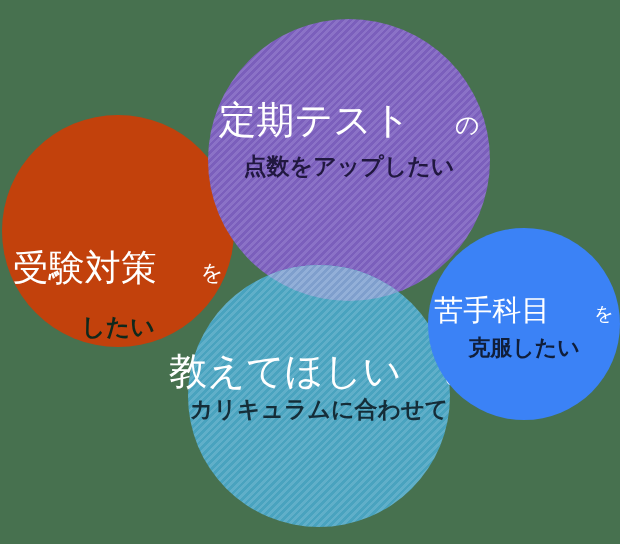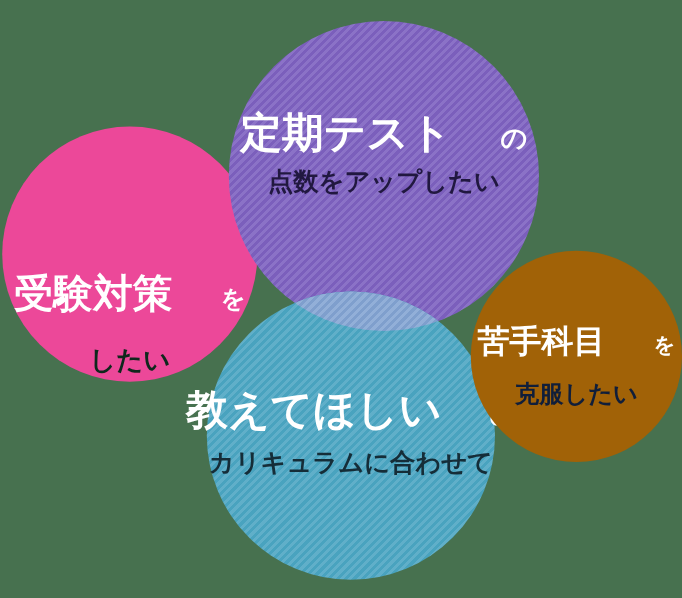--- a/index.html
+++ b/index.html
@@ -20,21 +20,21 @@
     flex-direction:column;
     align-items:center;
     box-sizing:border-box;
     text-align:center;
   }
   .main-line{
     display:flex;
     align-items:baseline;
     justify-content:space-between;
     color:#ffffff;
-    font-weight:700;
+    font-weight:400;
     line-height:1.15;
     white-space:nowrap;
     gap:44px;
   }
   .sub-line{
     font-weight:600;
     line-height:1.25;
     white-space:nowrap;
   }
   
@@ -44,43 +44,43 @@
   .green .sub-line{font-size:24px;margin-top:9px;}
   
   .purple{left:208px;top:19px;width:282px;height:282px;padding-top:80px;z-index:2;}
   .purple .big{font-size:38px;}
   .purple .sfx{font-size:24px;}
   .purple .sub-line{font-size:23px;margin-top:9px;}
   
   .teal{left:188px;top:265px;width:262px;height:262px;padding-top:85px;z-index:3;}
   .teal .big{font-size:38px;}
   .teal .sfx{font-size:23px;}
-  .teal .sub-line.first{font-size:23px;margin-top:13px;}
+  .teal .sub-line.first{font-size:23px;margin-top:1px;}
   .teal .sub-line.second{font-size:23px;margin-top:5px;}
   
   .lens{
     position:absolute;
     left:188px;top:265px;width:262px;height:262px;
     border-radius:50%;
     clip-path:circle(141px at 161px -105px);
     z-index:4;
     pointer-events:none;
   }
   
   .blue{left:428px;top:228px;width:192px;height:192px;padding-top:66px;z-index:5;}
   .blue .big{font-size:29px;}
   .blue .sfx{font-size:19px;}
-  .blue .sub-line{font-size:22px;margin-top:18px;}
+  .blue .sub-line{font-size:22px;margin-top:7px;}
 </style>
 </head>
 <body>
 
 <div class="canvas" style="background: rgb(71, 113, 79);">
 
-  <div class="circle green" style="background: #ec4899;">
+  <div class="circle green" style="background: #c2410c;">
     <div class="main-line" style="color: rgb(255, 255, 255);">
       <span class="big">受験対策</span>
         <span class="sfx">を</span>
     </div>
     <div class="sub-line" style="color: rgb(15, 40, 28); margin-top: 24px;">したい</div>
   </div>
 
   <div class="circle purple" style="background: repeating-linear-gradient(135deg, rgb(139, 114, 199) 0px, rgb(139, 114, 199) 2.7px, rgb(123, 95, 188) 2.7px, rgb(123, 95, 188) 5.4px);">
     <div class="main-line" style="color: rgb(255, 255, 255);">
       <span class="big">定期テスト</span>
@@ -92,21 +92,21 @@
   <div class="circle teal" style="background: repeating-linear-gradient(135deg, rgb(96, 175, 201) 0px, rgb(96, 175, 201) 2.7px, rgb(73, 163, 191) 2.7px, rgb(73, 163, 191) 5.4px);">
     <div class="main-line" style="color: rgb(255, 255, 255);">
       <span class="big">教えてほしい</span>
         <span class="sfx">の</span>
     </div>
     <div class="sub-line first" style="color: rgb(21, 45, 56);">カリキュラムに合わせて</div>
   </div>
 
   <div class="lens" style="background: repeating-linear-gradient(135deg, rgb(146, 175, 216) 0px, rgb(146, 175, 216) 2.7px, rgb(127, 159, 205) 2.7px, rgb(127, 159, 205) 5.4px);"></div>
 
-  <div class="circle blue" style="background: #a16207;">
+  <div class="circle blue" style="background: #3b82f6;">
     <div class="main-line" style="color: rgb(255, 255, 255);">
       <span class="big">苦手科目</span>
         <span class="sfx">を</span>
     </div>
     <div class="sub-line" style="color: rgb(16, 30, 58);">克服したい</div>
   </div>
 
 </div>
 
 </body></html>

